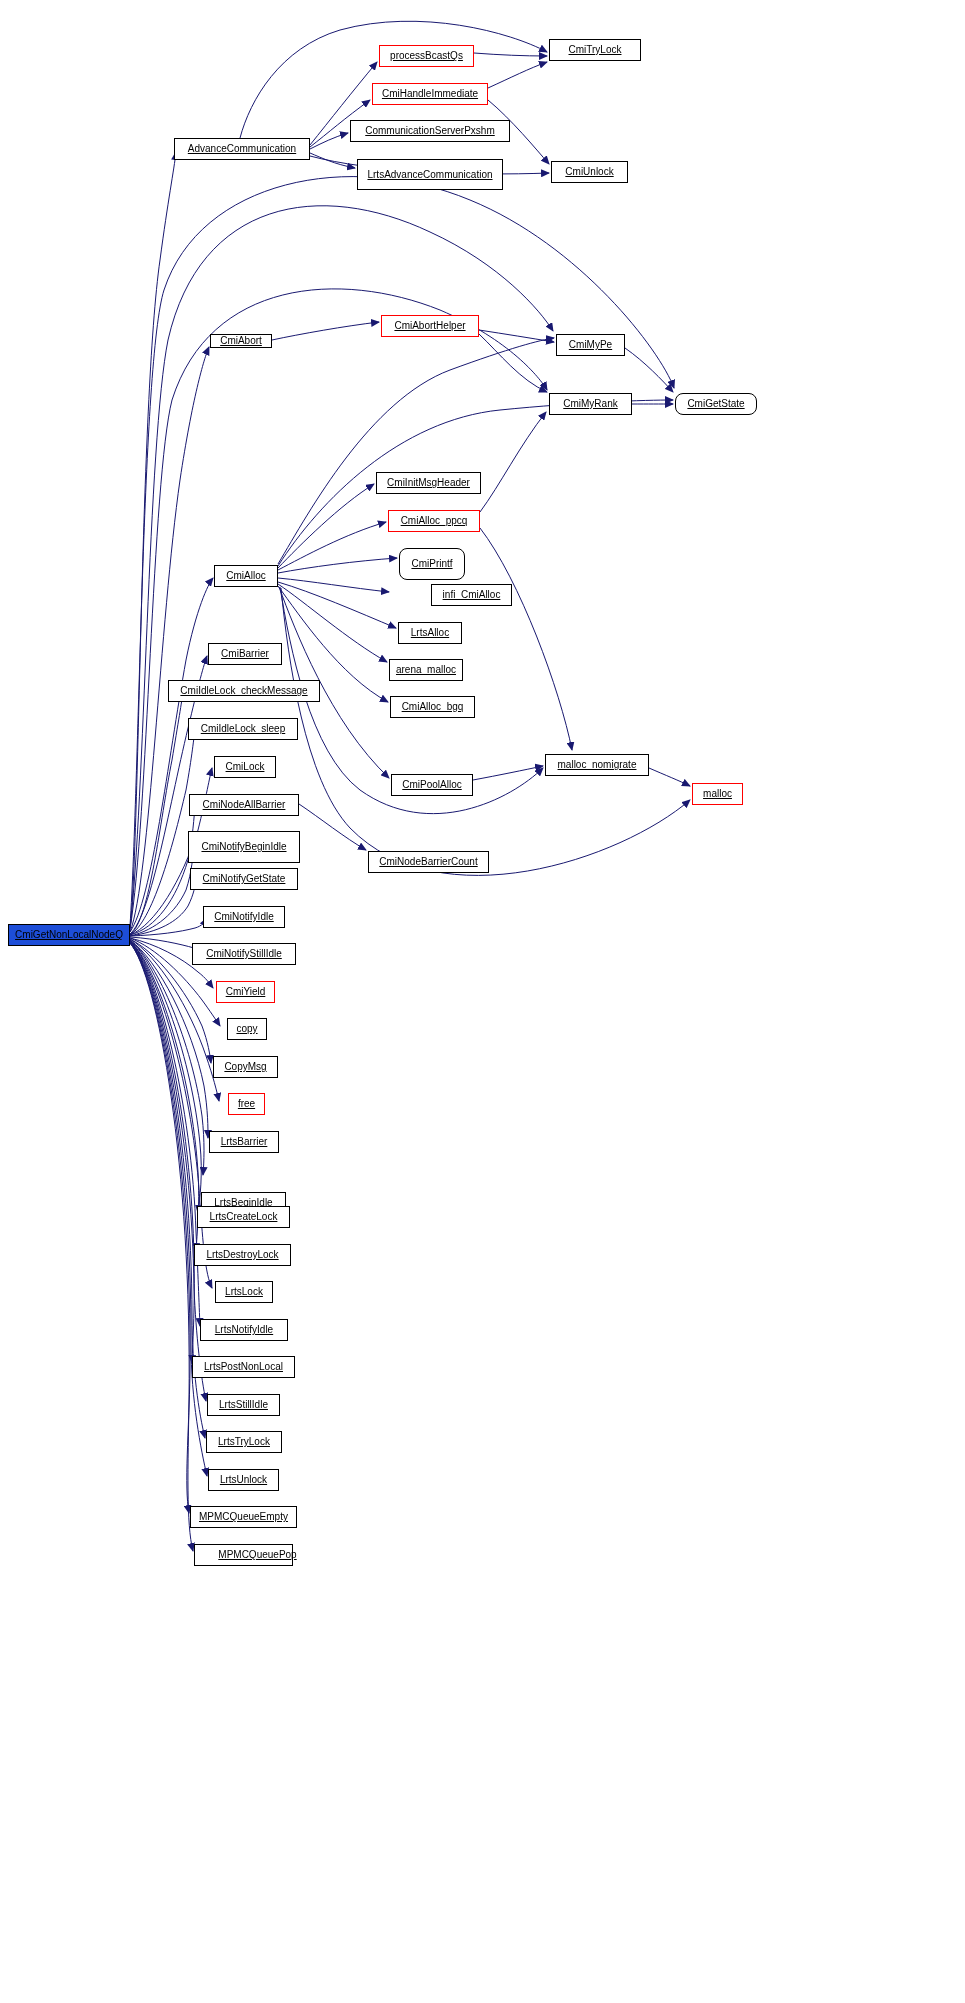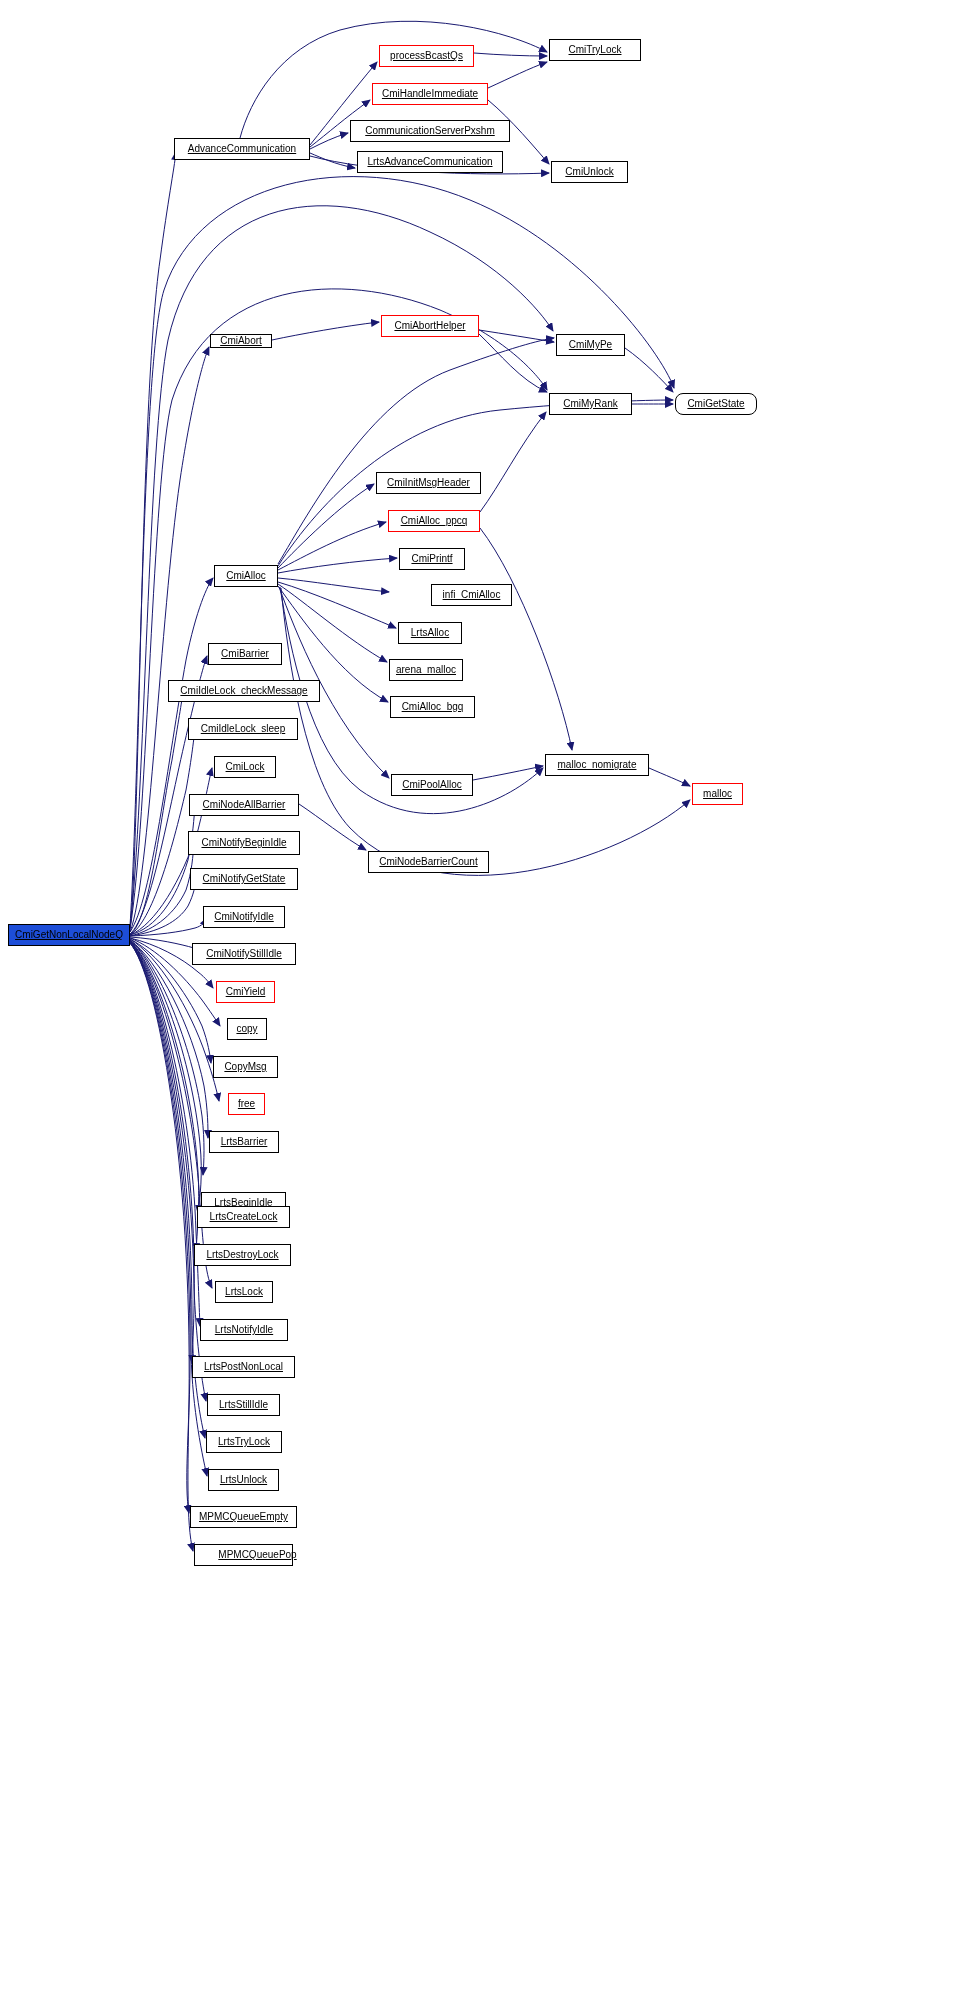--- a/index.html
+++ b/index.html
@@ -97,21 +97,21 @@
       </div>
       <div class="node red" style="left: 379px; top: 45px; width: 95px; height: 22px;">
         <span>processBcastQs</span>
       </div>
       <div class="node red" style="left: 372px; top: 83px; width: 116px; height: 22px;">
         <span>CmiHandleImmediate</span>
       </div>
       <div class="node" style="left: 350px; top: 120px; width: 160px; height: 22px;">
         <span>CommunicationServerPxshm</span>
       </div>
-      <div class="node" style="left: 357px; top: 151px; width: 146px; height: 22px;">
+      <div class="node" style="left: 357px; top: 159px; width: 146px; height: 31px;">
         <span>LrtsAdvanceCommunication</span>
       </div>
       <div class="node" style="left: 549px; top: 39px; width: 92px; height: 22px;">
         <span>CmiTryLock</span>
       </div>
       <div class="node" style="left: 551px; top: 161px; width: 77px; height: 22px;">
         <span>CmiUnlock</span>
       </div>
       <div class="node" style="left: 210px; top: 334px; width: 62px; height: 14px;">
         <span>CmiAbort</span>
@@ -127,21 +127,21 @@
       </div>
       <div class="node" style="left: 675px; top: 393px; width: 82px; height: 22px; border-radius: 8px;">
         <span>CmiGetState</span>
       </div>
       <div class="node" style="left: 376px; top: 472px; width: 105px; height: 22px;">
         <span>CmiInitMsgHeader</span>
       </div>
       <div class="node red" style="left: 388px; top: 510px; width: 92px; height: 22px;">
         <span>CmiAlloc_ppcq</span>
       </div>
-      <div class="node" style="left: 399px; top: 548px; width: 66px; height: 22px;">
+      <div class="node" style="left: 399px; top: 548px; width: 66px; height: 32px; border-radius: 8px;">
         <span>CmiPrintf</span>
       </div>
       <div class="node" style="left: 391px; top: 584px; width: 81px; height: 22px; margin-left: 40px;">
         <span>infi_CmiAlloc</span>
       </div>
       <div class="node" style="left: 398px; top: 622px; width: 64px; height: 22px;">
         <span>LrtsAlloc</span>
       </div>
       <div class="node" style="left: 389px; top: 659px; width: 74px; height: 22px;">
         <span>arena_malloc</span>
@@ -160,21 +160,21 @@
       </div>
       <div class="node" style="left: 188px; top: 718px; width: 110px; height: 22px;">
         <span>CmiIdleLock_sleep</span>
       </div>
       <div class="node" style="left: 214px; top: 756px; width: 62px; height: 22px;">
         <span>CmiLock</span>
       </div>
       <div class="node" style="left: 189px; top: 794px; width: 110px; height: 22px;">
         <span>CmiNodeAllBarrier</span>
       </div>
-      <div class="node" style="left: 188px; top: 831px; width: 112px; height: 24px;">
+      <div class="node" style="left: 188px; top: 831px; width: 112px; height: 32px;">
         <span>CmiNotifyBeginIdle</span>
       </div>
       <div class="node" style="left: 190px; top: 868px; width: 108px; height: 22px;">
         <span>CmiNotifyGetState</span>
       </div>
       <div class="node" style="left: 203px; top: 906px; width: 82px; height: 22px;">
         <span>CmiNotifyIdle</span>
       </div>
       <div class="node" style="left: 192px; top: 943px; width: 104px; height: 22px;">
         <span>CmiNotifyStillIdle</span>

